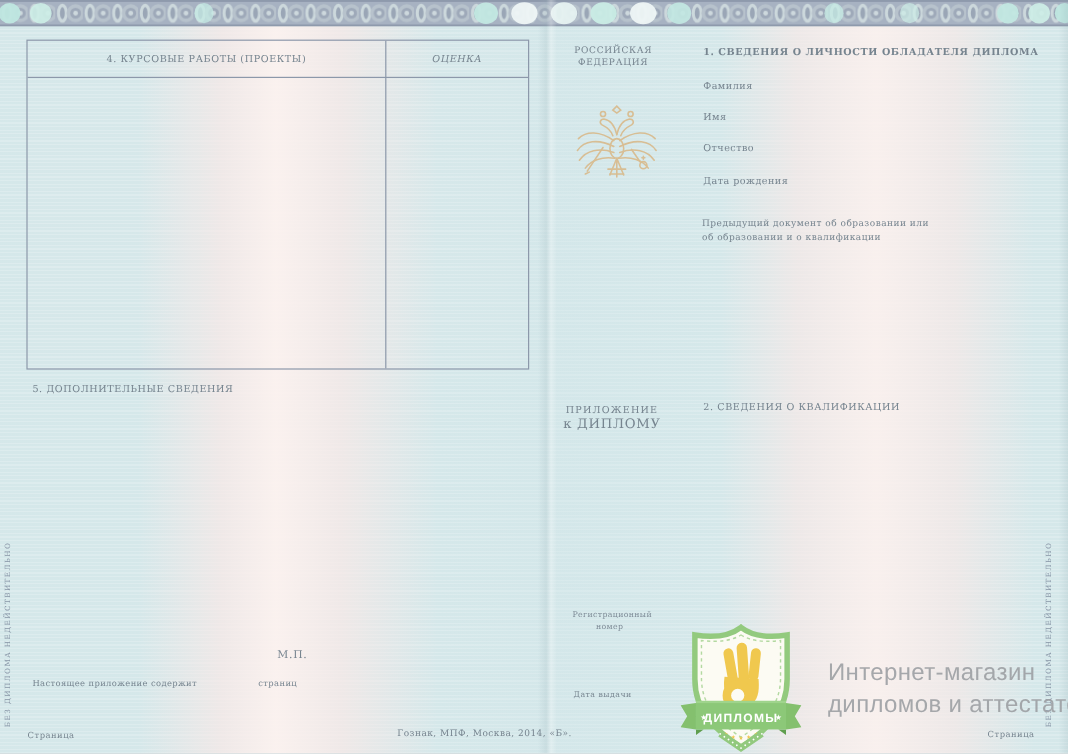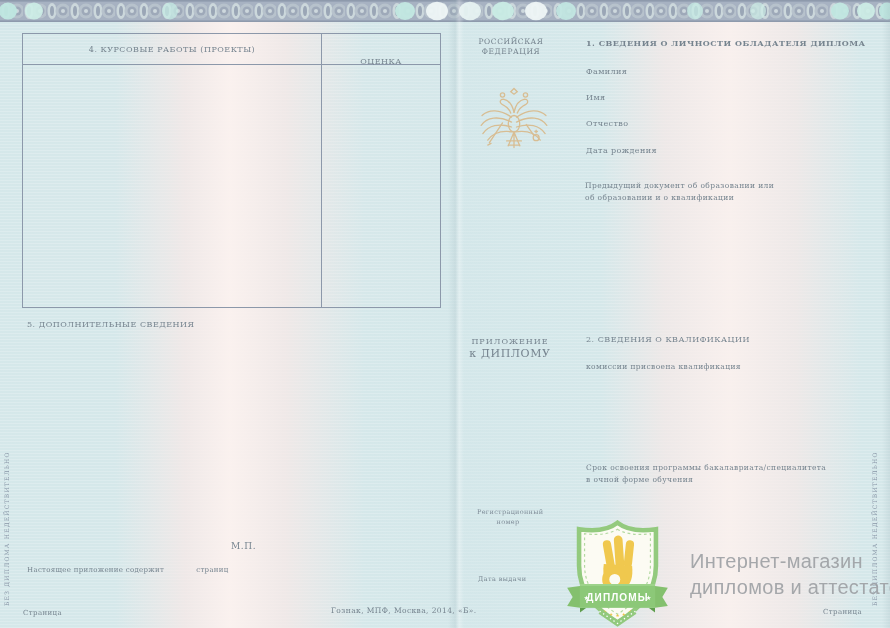--- a/index.html
+++ b/index.html
@@ -25,37 +25,37 @@
 
   .t{position:absolute;color:#76848f;font-size:8px;letter-spacing:0.4px;white-space:nowrap;}
   .t2{line-height:1.6;white-space:normal;}
   .small{font-size:7px;}
   .tiny{font-size:6.5px;}
 
   .cw-table{position:absolute;left:22px;top:33px;width:417px;height:273px;border:1px solid #8c98aa;background:rgba(255,255,255,0.04);}
   .cw-hline{position:absolute;left:0;top:30px;width:100%;height:1px;background:#8c98aa;}
   .cw-vline{position:absolute;left:298px;top:0;width:1px;height:100%;background:#8c98aa;}
   .cw-h1{position:absolute;left:0;top:0;width:298px;height:30px;display:flex;align-items:center;justify-content:center;color:#76848f;font-size:8px;letter-spacing:0.5px;}
-  .cw-h2{position:absolute;left:299px;top:12px;width:118px;height:30px;display:flex;align-items:center;justify-content:center;color:#76848f;font-size:8px;letter-spacing:0.5px;}
+  .cw-h2{position:absolute;left:299px;top:0;width:118px;height:30px;display:flex;align-items:center;justify-content:center;color:#76848f;font-size:8px;letter-spacing:0.5px;font-style:italic;}
 
   .country{position:absolute;left:474px;top:37px;width:74px;text-align:center;color:#76848f;font-size:7.5px;letter-spacing:0.6px;line-height:1.35;white-space:normal;}
   .suppl{position:absolute;left:464px;top:337px;width:92px;text-align:center;color:#76848f;}
   .suppl .l1{font-size:8px;letter-spacing:1px;}
   .suppl .l2{font-size:11px;letter-spacing:0.6px;margin-top:1px;}
 
   .regnum{position:absolute;left:477px;top:507px;width:62px;text-align:center;color:#7d8a96;font-size:6.5px;line-height:1.6;white-space:normal;letter-spacing:0.3px;}
 
   .edge{position:absolute;writing-mode:vertical-rl;transform:rotate(180deg);font-size:6px;letter-spacing:1.2px;color:#8795a6;font-family:"DejaVu Serif",serif;white-space:nowrap;}
   .edge.left{left:3px;top:438px;height:168px;}
   .edge.right{left:871px;top:438px;height:168px;}
 
   .wm-text{position:absolute;left:690px;top:548px;width:210px;color:#9da0a4;opacity:0.9;
     font-family:"Liberation Sans",sans-serif;font-size:20px;line-height:1.32;letter-spacing:0.3px;white-space:nowrap;}
 
-  .note-row{position:absolute;left:27px;top:566px;display:flex;color:#76848f;font-size:7px;letter-spacing:0.3px;}
+  .note-row{position:absolute;left:27px;top:566px;display:flex;color:#76848f;font-size:7px;letter-spacing:0.3px;gap:19px;}
   .note-row .gap{margin-left:32px;}
 
   svg{display:block;}
 </style>
 </head>
 <body>
 
 <div id="sheet">
 
   <svg class="band" width="890" height="22" viewBox="0 0 890 22">
@@ -157,27 +157,22 @@
   </svg>
 
   <div class="suppl">
     <div class="l1">ПРИЛОЖЕНИЕ</div>
     <div class="l2">к ДИПЛОМУ</div>
   </div>
 
   <div class="t" style="left:586px;top:335px;letter-spacing:0.5px;">2. СВЕДЕНИЯ О КВАЛИФИКАЦИИ</div>
 
   <div class="t t2" style="left:586px;top:361px;font-size:7.5px;">
-    <div>комиссии присвоена квалификация</div>
-  </div>
-
-  <div class="t t2" style="left:586px;top:462px;font-size:7.5px;">
-    <div>Срок освоения программы бакалавриата/специалитета</div>
-    <div>в очной форме обучения</div>
-  </div>
+  </div>
+
 
   <div class="regnum">
     <div>Регистрационный</div>
     <div>номер</div>
   </div>
 
   <div class="t tiny" style="left:478px;top:575px;">Дата выдачи</div>
 
   <div class="t small" style="left:823px;top:608px;">Страница</div>
 

